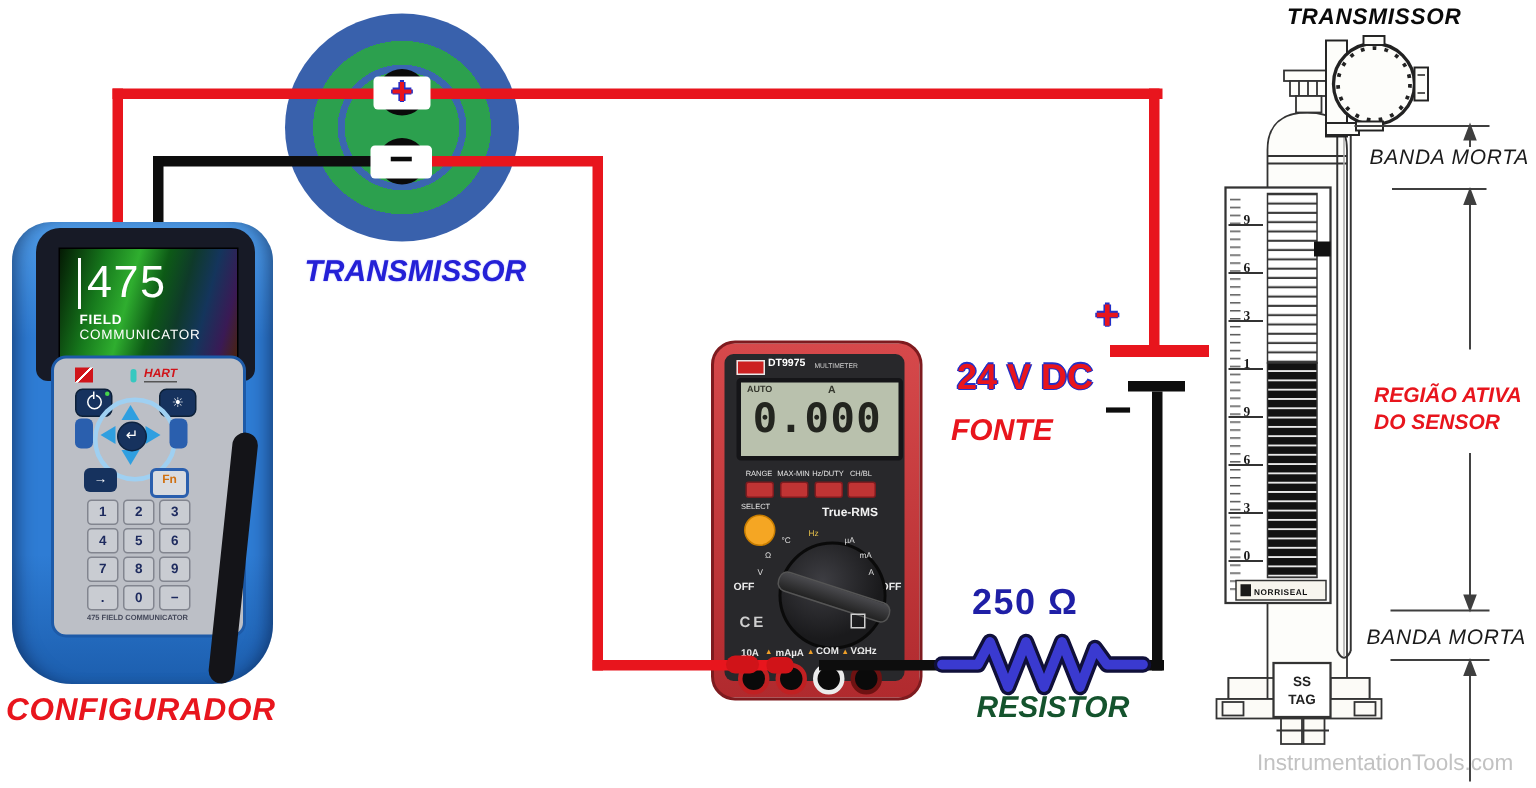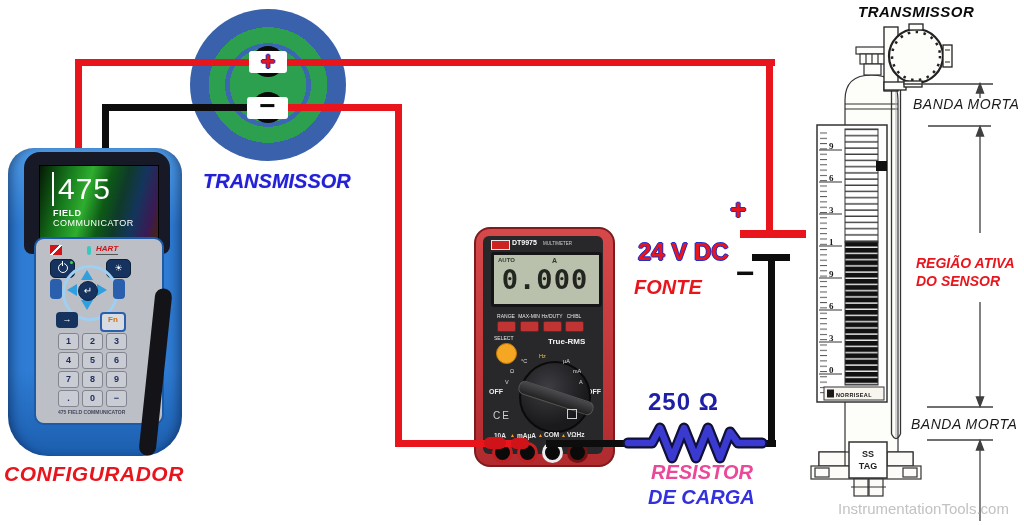--- a/index.html
+++ b/index.html
@@ -140,21 +140,21 @@
       <div class="dialmark" style="left:56px;top:117px;color:#e8c24a;">Hz</div>
       <div class="dialmark" style="left:80px;top:122px;">µA</div>
       <div class="dialmark" style="left:90px;top:132px;">mA</div>
       <div class="dialmark" style="left:96px;top:143px;">A</div>
       <div class="abs" style="left:6px;top:152px;font-size:7px;font-weight:bold;color:#eee;">OFF</div>
       <div class="abs" style="left:104px;top:152px;font-size:7px;font-weight:bold;color:#eee;">OFF</div>
       <div class="abs" style="left:36px;top:125px;width:68px;height:68px;border-radius:50%;border:2px solid #0a0a0a;
                   background:radial-gradient(circle at 40% 35%,#3d3d42,#1a1a1c 65%);">
         <div class="abs" style="left:-4px;top:28px;width:76px;height:12px;background:linear-gradient(#4a4a4e,#222);border:1px solid #555;border-radius:6px;transform:rotate(18deg);"></div>
       </div>
-      <div class="abs" style="left:10px;top:174px;font-size:10px;color:#cfcfcf;letter-spacing:2px;">CE</div>
+      <div class="abs" style="left:10px;top:174px;font-size:10px;color:#cfcfcf;letter-spacing:2px;font-weight:bold;">CE</div>
       <div class="abs" style="left:84px;top:173px;width:8px;height:8px;border:1.5px solid #cfcfcf;"></div>
       <div class="jack-lbl" style="left:11px;top:196px;">10A</div>
       <div class="warn" style="left:27px;top:196px;">▲</div>
       <div class="jack-lbl" style="left:34px;top:196px;">mAµA</div>
       <div class="warn" style="left:55px;top:196px;">▲</div>
       <div class="jack-lbl" style="left:61px;top:195px;">COM</div>
       <div class="warn" style="left:78px;top:196px;">▲</div>
       <div class="jack-lbl" style="left:84px;top:195px;">VΩHz</div>
       <div class="jack" style="left:9px;top:206px;border:3px solid #c02022;"></div>
       <div class="jack" style="left:34px;top:206px;border:3px solid #c02022;"></div>
@@ -261,22 +261,21 @@
 
   <div class="lbl red-lbl" style="left:4px;top:462px;font-size:21px;letter-spacing:.5px;">CONFIGURADOR</div>
   <div class="lbl blue-lbl" style="left:203px;top:170px;font-size:20px;color:#2420d6;text-shadow:0 0 1px rgba(90,90,255,.6);">TRANSMISSOR</div>
   <div class="lbl" style="left:638px;top:238px;font-size:24px;font-weight:bold;color:#e8151d;
               text-shadow:-1px 0 0 #2230c8,1px 0 0 #2230c8,0 -1px 0 #2230c8,0 1px 0 #2230c8;">24 V DC</div>
   <div class="lbl red-lbl" style="left:634px;top:276px;font-size:20px;">FONTE</div>
   <div class="lbl" style="left:730px;top:194px;font-size:28px;font-weight:bold;color:#e8151d;
               text-shadow:-1px 0 0 #2230c8,1px 0 0 #2230c8,0 -1px 0 #2230c8,0 1px 0 #2230c8;">+</div>
   <div class="lbl" style="left:736px;top:255px;font-size:32px;font-weight:bold;color:#0d0d0d;">−</div>
   <div class="lbl" style="left:648px;top:388px;font-size:24px;font-weight:bold;color:#1f1fa6;letter-spacing:1px;">250 Ω</div>
-  <div class="lbl blue-lbl" style="left:651px;top:461px;font-size:20px;color:#ec4899;">RESISTOR</div>
-  <div class="lbl blue-lbl" style="left:648px;top:486px;font-size:20px;color:#3331dd;">DE CARGA</div>
+  <div class="lbl blue-lbl" style="left:651px;top:461px;font-size:20px;color:#14532d;">RESISTOR</div>
   <div class="lbl" style="left:858px;top:3px;font-size:15px;font-weight:bold;font-style:italic;color:#0a0a0a;letter-spacing:.5px;">TRANSMISSOR</div>
   <div class="lbl" style="left:913px;top:96px;font-size:14px;font-style:italic;color:#1a1a1a;letter-spacing:.5px;">BANDA MORTA</div>
   <div class="lbl" style="left:916px;top:255px;font-size:14px;font-style:italic;font-weight:600;color:#e8151d;">REGIÃO ATIVA</div>
   <div class="lbl" style="left:916px;top:273px;font-size:14px;font-style:italic;font-weight:600;color:#e8151d;">DO SENSOR</div>
   <div class="lbl" style="left:911px;top:416px;font-size:14px;font-style:italic;color:#1a1a1a;letter-spacing:.5px;">BANDA MORTA</div>
   <div class="lbl" style="left:838px;top:500px;font-size:15px;color:#c2c2c2;">InstrumentationTools.com</div>
 
 </div>
 
 </body></html>

